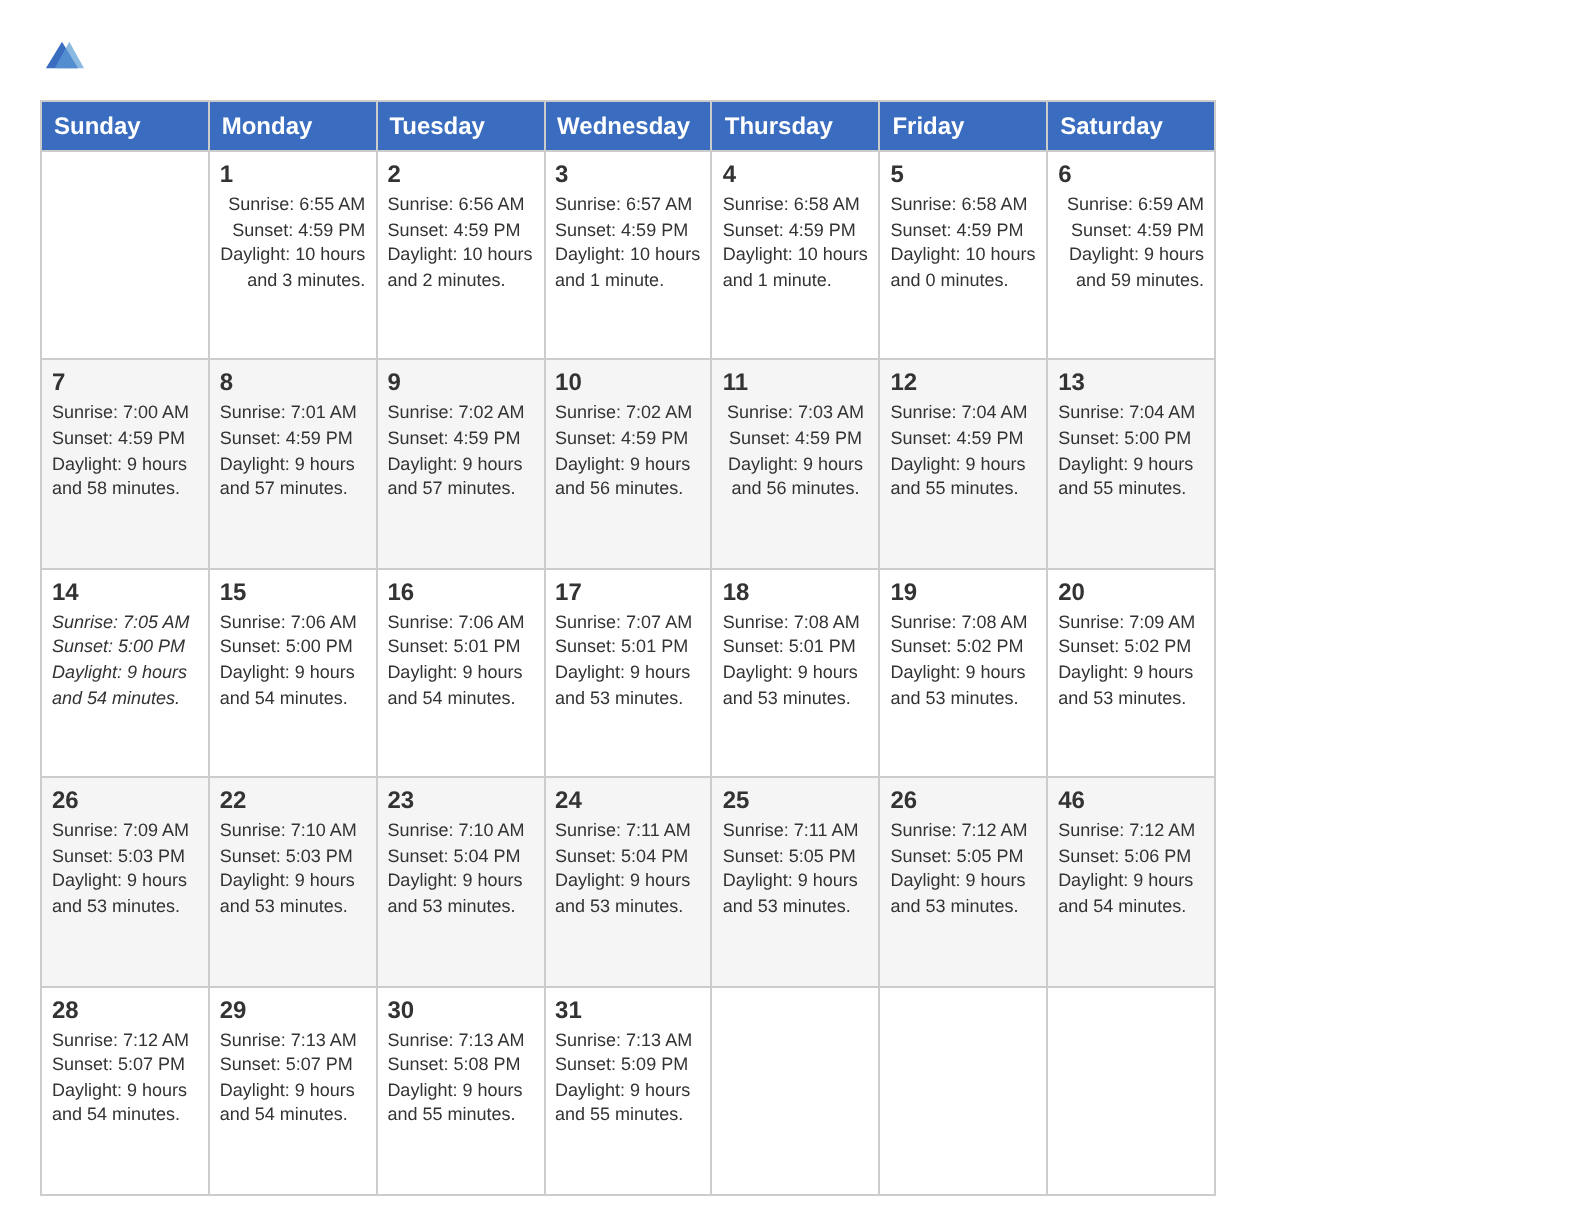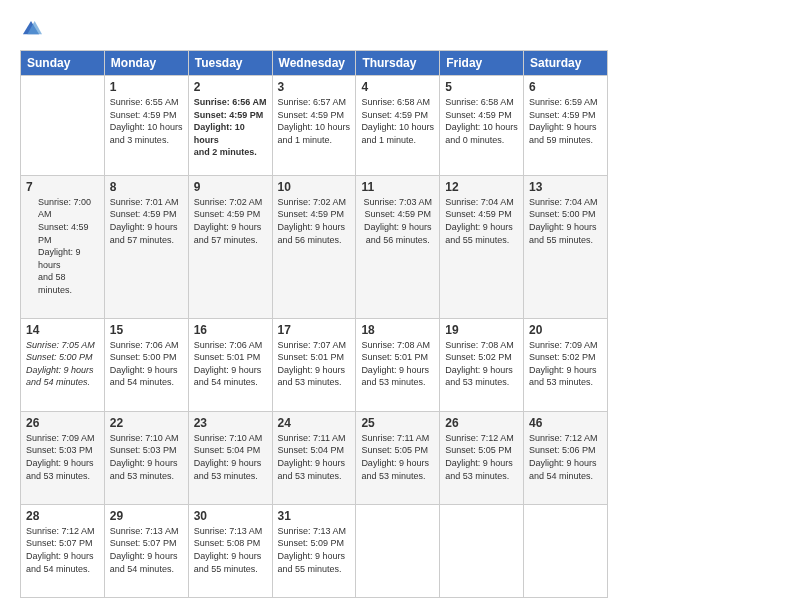--- a/index.html
+++ b/index.html
@@ -124,28 +124,28 @@
           <th>Thursday</th>
           <th>Friday</th>
           <th>Saturday</th>
         </tr>
     </thead>
     <tbody id="calendar-body">
     <tr class="row-white">
           <td class="empty-cell"></td>
           <td>
             <span class="day-number">1</span>
-            <div class="day-info" style="white-space: pre-line;">Sunrise: 6:55 AM
+            <div class="day-info" style="white-space: pre-line; text-align: right;">Sunrise: 6:55 AM
 Sunset: 4:59 PM
 Daylight: 10 hours
 and 3 minutes.</div>
           </td>
           <td>
             <span class="day-number">2</span>
-            <div class="day-info" style="white-space: pre-line; font-weight: bold;">Sunrise: 6:56 AM
+            <div class="day-info" style="white-space: pre-line;">Sunrise: 6:56 AM
 Sunset: 4:59 PM
 Daylight: 10 hours
 and 2 minutes.</div>
           </td>
           <td>
             <span class="day-number">3</span>
             <div class="day-info" style="white-space: pre-line;">Sunrise: 6:57 AM
 Sunset: 4:59 PM
 Daylight: 10 hours
 and 1 minute.</div>
@@ -159,30 +159,30 @@
           </td>
           <td>
             <span class="day-number">5</span>
             <div class="day-info" style="white-space: pre-line;">Sunrise: 6:58 AM
 Sunset: 4:59 PM
 Daylight: 10 hours
 and 0 minutes.</div>
           </td>
           <td>
             <span class="day-number">6</span>
-            <div class="day-info" style="white-space: pre-line;">Sunrise: 6:59 AM
+            <div class="day-info" style="white-space: pre-line; text-align: right;">Sunrise: 6:59 AM
 Sunset: 4:59 PM
 Daylight: 9 hours
 and 59 minutes.</div>
           </td>
         </tr>
         <tr class="row-shaded">
           <td>
             <span class="day-number">7</span>
-            <div class="day-info" style="white-space: pre-line; margin-left: 12px;">Sunrise: 7:00 AM
+            <div class="day-info" style="white-space: pre-line;">Sunrise: 7:00 AM
 Sunset: 4:59 PM
 Daylight: 9 hours
 and 58 minutes.</div>
           </td>
           <td>
             <span class="day-number">8</span>
             <div class="day-info" style="white-space: pre-line;">Sunrise: 7:01 AM
 Sunset: 4:59 PM
 Daylight: 9 hours
 and 57 minutes.</div>

